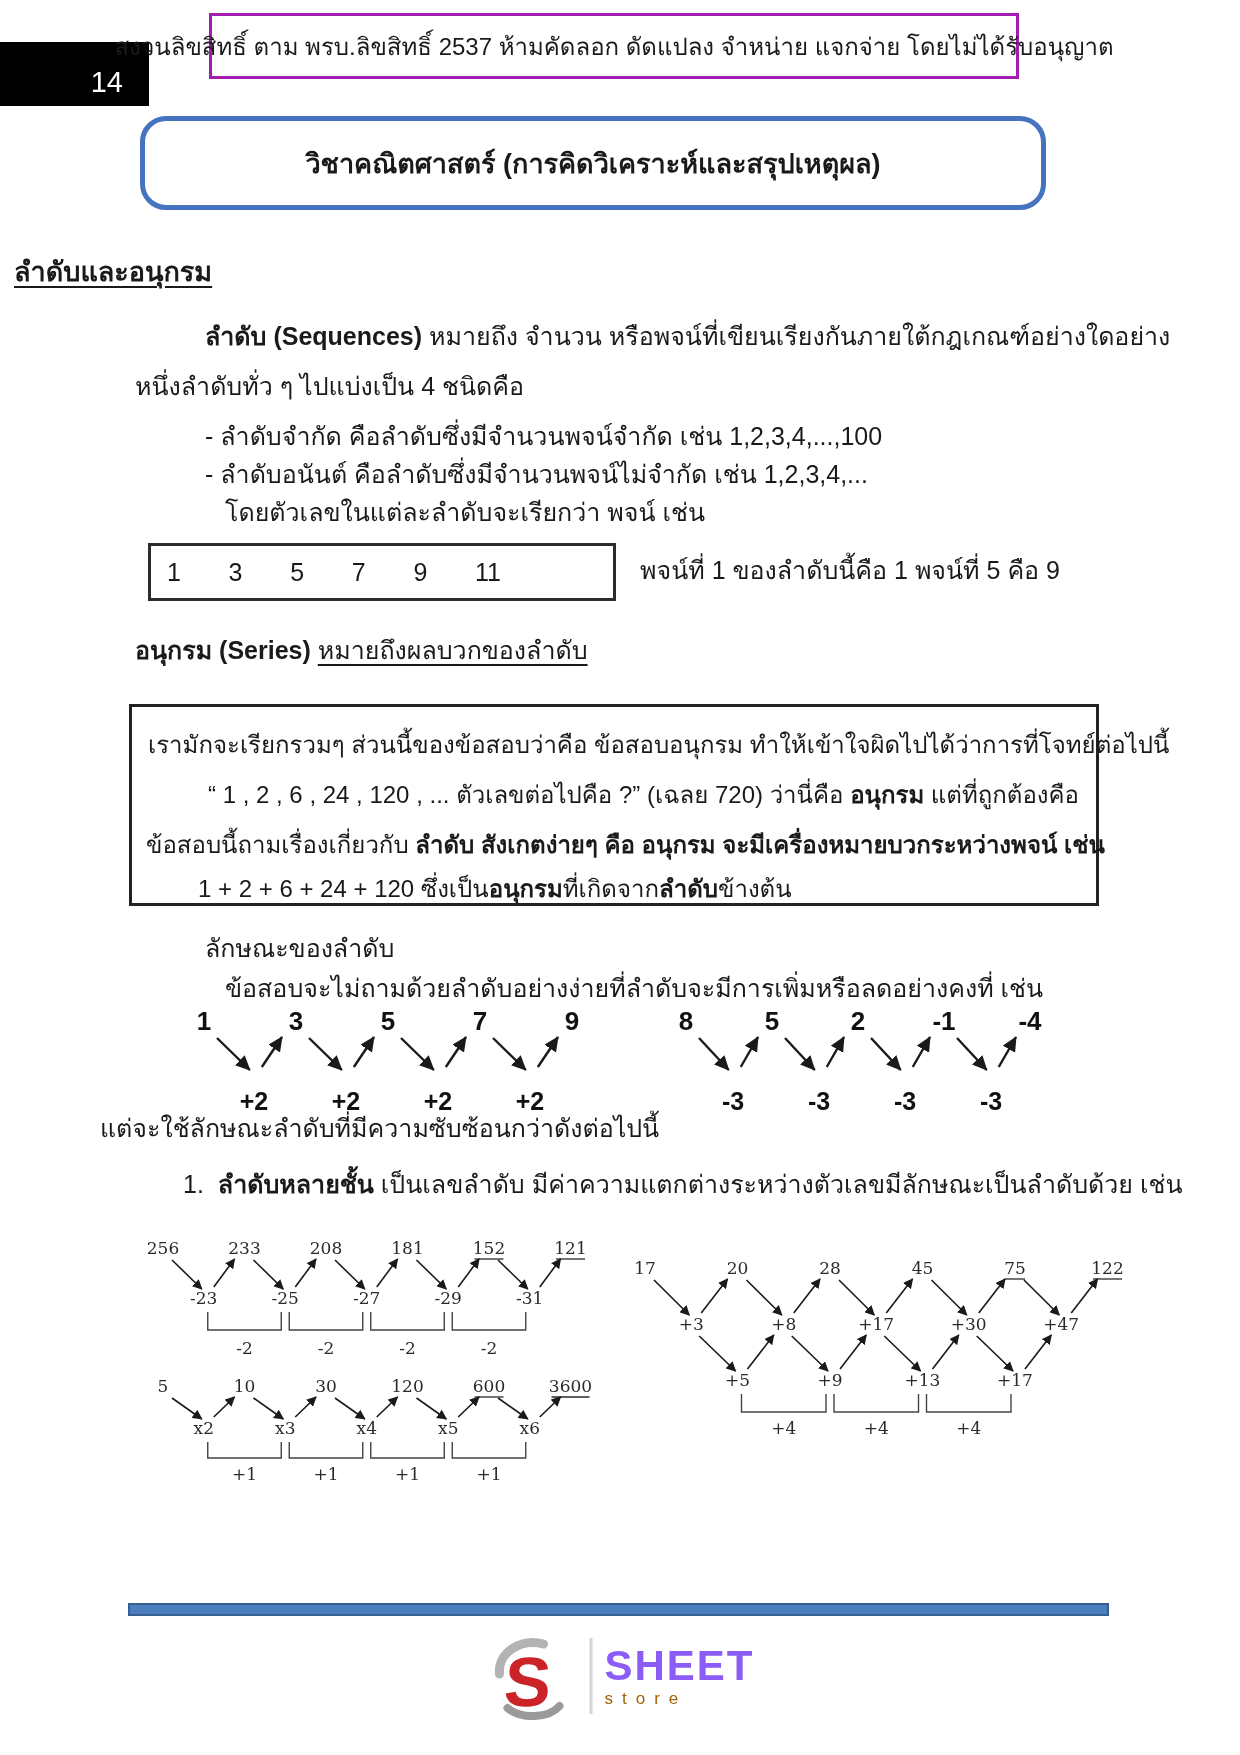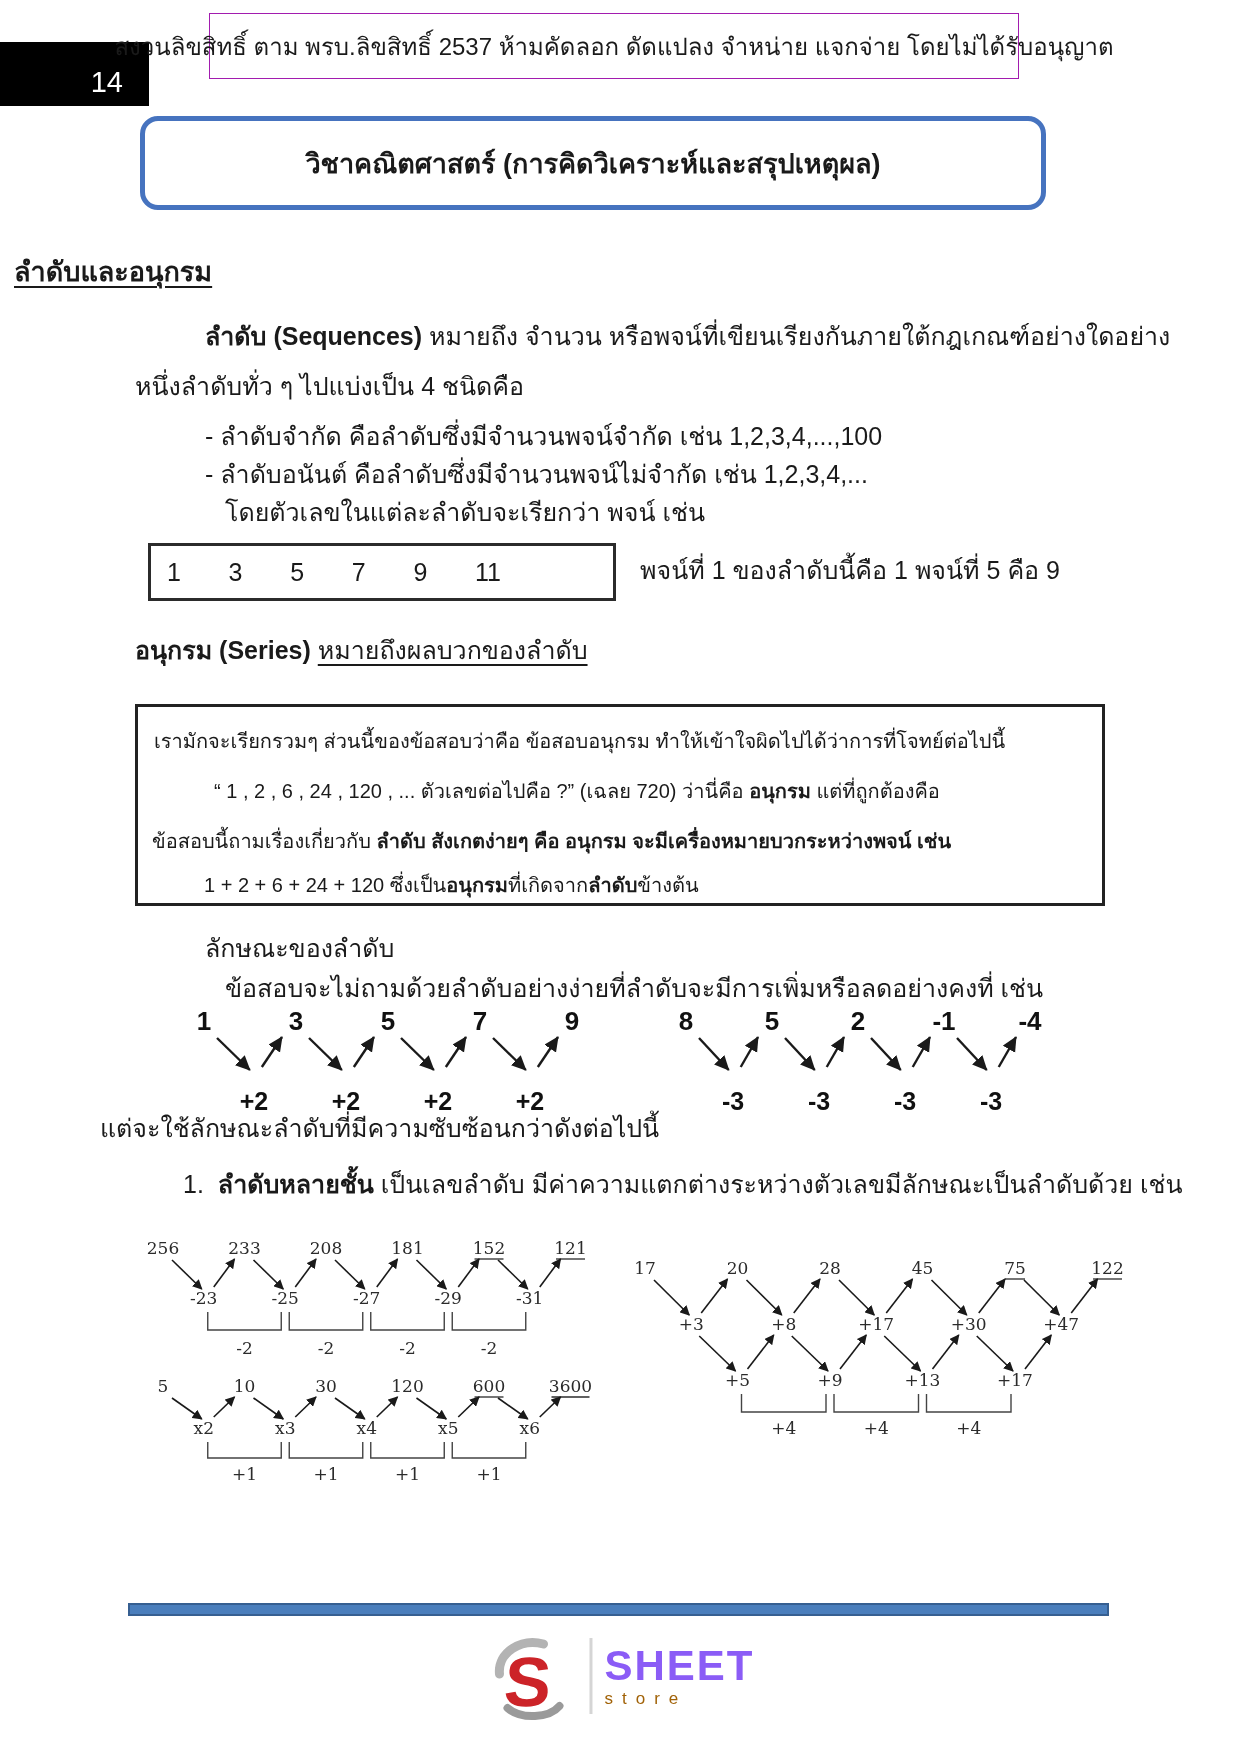--- a/index.html
+++ b/index.html
@@ -10,27 +10,27 @@
   .abs { position:absolute; white-space:nowrap; }
 
   .pagenum-box {
     left:0; top:42px; width:149px; height:64px; background:#000;
     color:#fff; font-size:29px; box-sizing:border-box;
     display:flex; align-items:flex-end; justify-content:flex-end;
     padding:0 26px 7px 0;
   }
   .copyright-box {
     left:209px; top:13px; width:810px; height:66px;
-    border:1px solid #a21caf; box-sizing:border-box;
+    border:3px solid #a21caf; box-sizing:border-box;
     display:flex; align-items:center; justify-content:center;
     font-size:24px;
   }
   .title-box {
     left:140px; top:116px; width:906px; height:94px;
-    border:5px solid #4673bf; border-radius:18px; box-sizing:border-box;
+    border:5px solid #4673bf; border-radius:26px; box-sizing:border-box;
     display:flex; align-items:center; justify-content:center;
     font-size:27px; font-weight:bold;
   }
   .main-heading { left:0; top:250px; width:1240px; 
     font-size:27px; font-weight:bold;padding-left:14px; }
   .main-heading span { text-decoration:underline; text-underline-offset:5px; }
 
   .body-text { font-size:25px; }
   .para-lead  { left:205px; top:316px; }
   .para-line2 { left:135px; top:366px; }
@@ -43,22 +43,22 @@
     border:3px solid #2b2b2b; box-sizing:border-box;
     display:flex; align-items:center; justify-content:space-between;
     padding:0 112px 0 16px; font-size:25px;
   }
   .example-caption { left:640px; top:550px; font-size:25px; }
 
   .series-line { left:135px; top:630px; font-size:25px; }
   .series-line u { text-underline-offset:5px; }
 
   .note-box {
-    left:135px; top:704px; width:970px; height:202px;
-    border:3px solid #222; box-sizing:border-box; font-size:20px;
+    left:129px; top:704px; width:970px; height:202px;
+    border:3px solid #222; box-sizing:border-box; font-size:24px;
   }
   .note-box .abs { white-space:nowrap; }
   .note-l1 { left:16px;  top:18px; }
   .note-l2 { left:76px;  top:68px; }
   .note-l3 { left:14px;  top:118px; }
   .note-l4 { left:66px;  top:162px; }
 
   .char-heading { left:205px; top:928px; font-size:25px; font-weight:normal; }
   .char-body    { left:225px; top:968px; font-size:25px; }
   .after-line   { left:100px; top:1108px; font-size:25px; }

